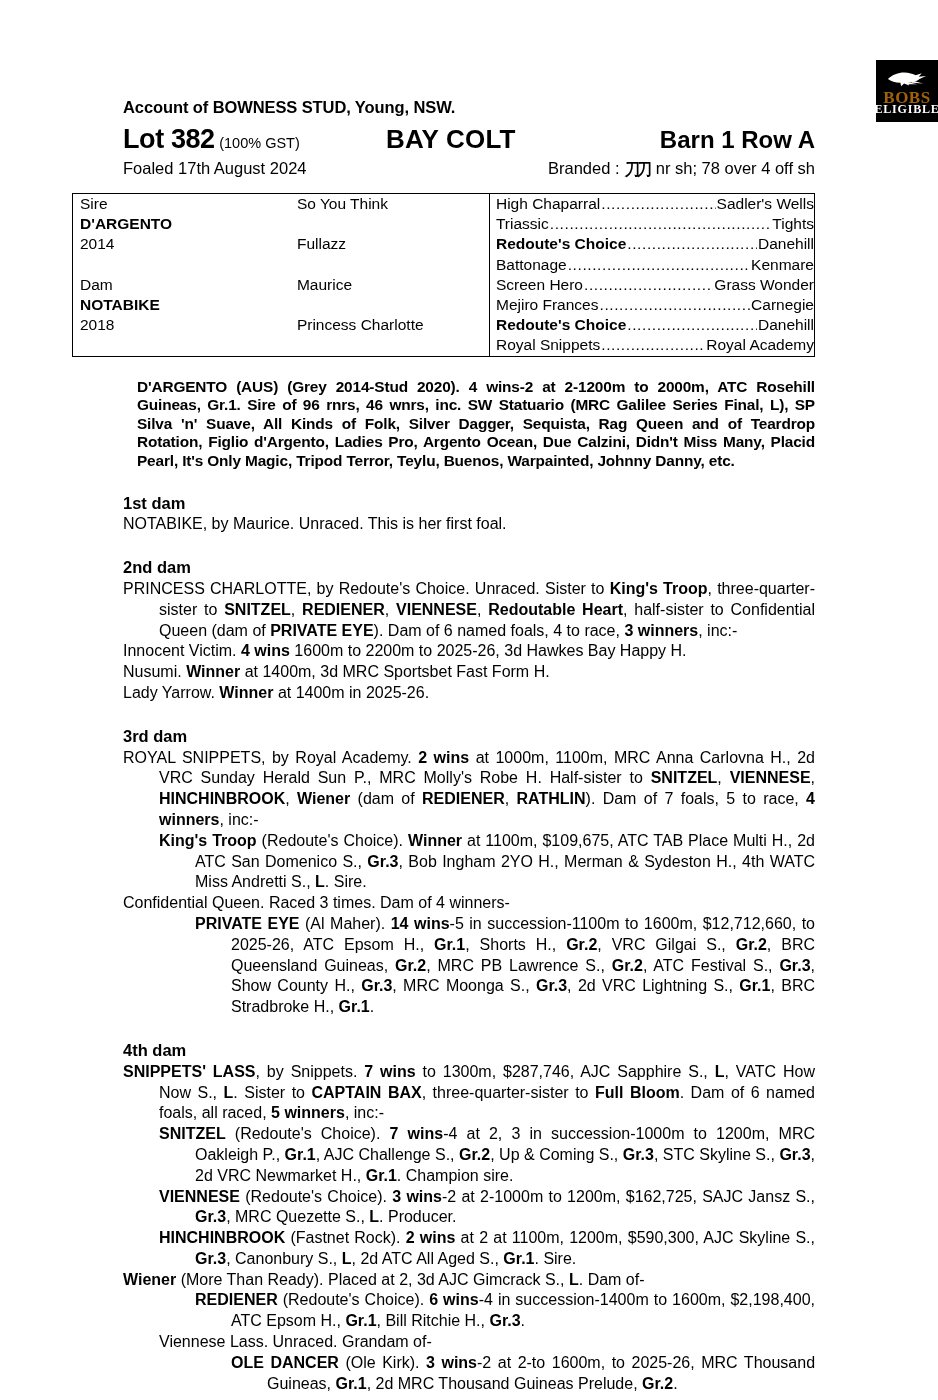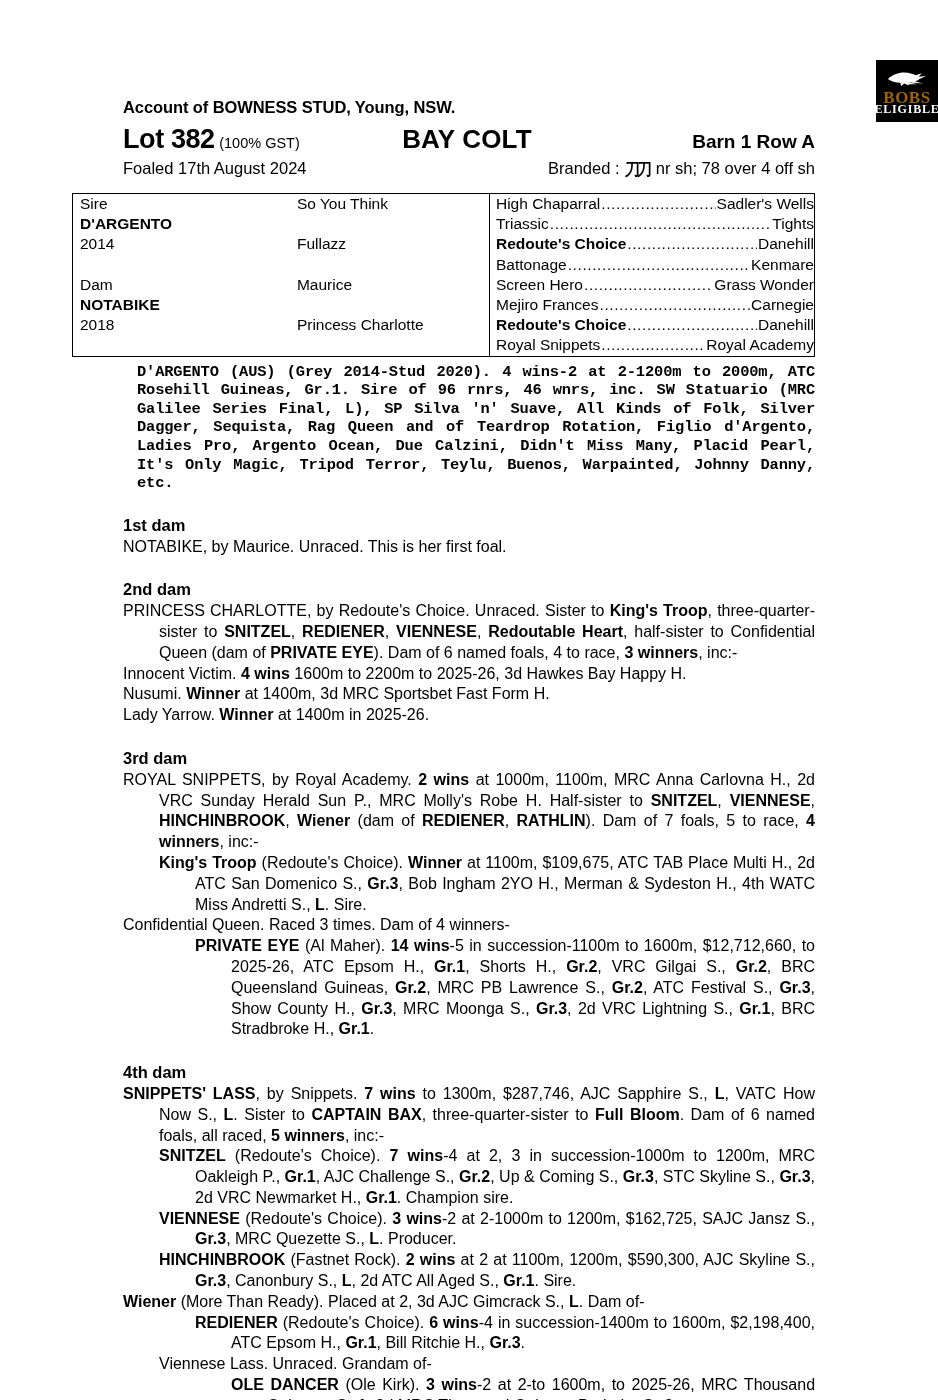--- a/index.html
+++ b/index.html
@@ -69,21 +69,21 @@
   .lot-num { font-size: 27px; font-weight: bold; letter-spacing: -0.4px; }
   .gst { font-size: 14.5px; font-weight: normal; }
   .colt-title {
     flex: 1 1 auto;
     text-align: center;
     font-size: 26px;
     font-weight: bold;
     letter-spacing: 0.2px;
     padding-right: 58px;
   }
-  .barn { flex: 0 0 auto; font-size: 19px; font-weight: bold; white-space: nowrap; }
+  .barn { flex: 0 0 auto; font-size: 24px; font-weight: bold; white-space: nowrap; }
 
   .foaled-row {
     display: flex;
     margin-top: 3px;
     font-size: 16.5px;
     height: 24px;
     align-items: baseline;
   }
   .foaled { flex: 0 0 auto; }
   .branded { flex: 1 1 auto; text-align: right; white-space: nowrap; }
@@ -125,27 +125,26 @@
     overflow: hidden;
     white-space: nowrap;
     letter-spacing: 0.6px;
     margin: 0 1px;
   }
   .leader .nm2 { flex: 0 0 auto; }
   .leader.bold .nm { font-weight: bold; }
 
   
   .sire-summary {
-    margin: 6px 123px 0 137px;
+    margin: 21px 123px 0 137px;
     font-size: 15.4px;
     line-height: 18.6px;
     font-weight: bold;
     text-align: justify;
     letter-spacing: -0.15px;
-    font-family: Liberation Mono, monospace;
   }
 
   
   .body { margin: 0 123px 0 123px; font-size: 16px; line-height: 20.8px; }
   .dam-head {
     font-weight: bold;
     font-size: 16.5px;
     margin-top: 22px;
     margin-bottom: 1px;
   }

